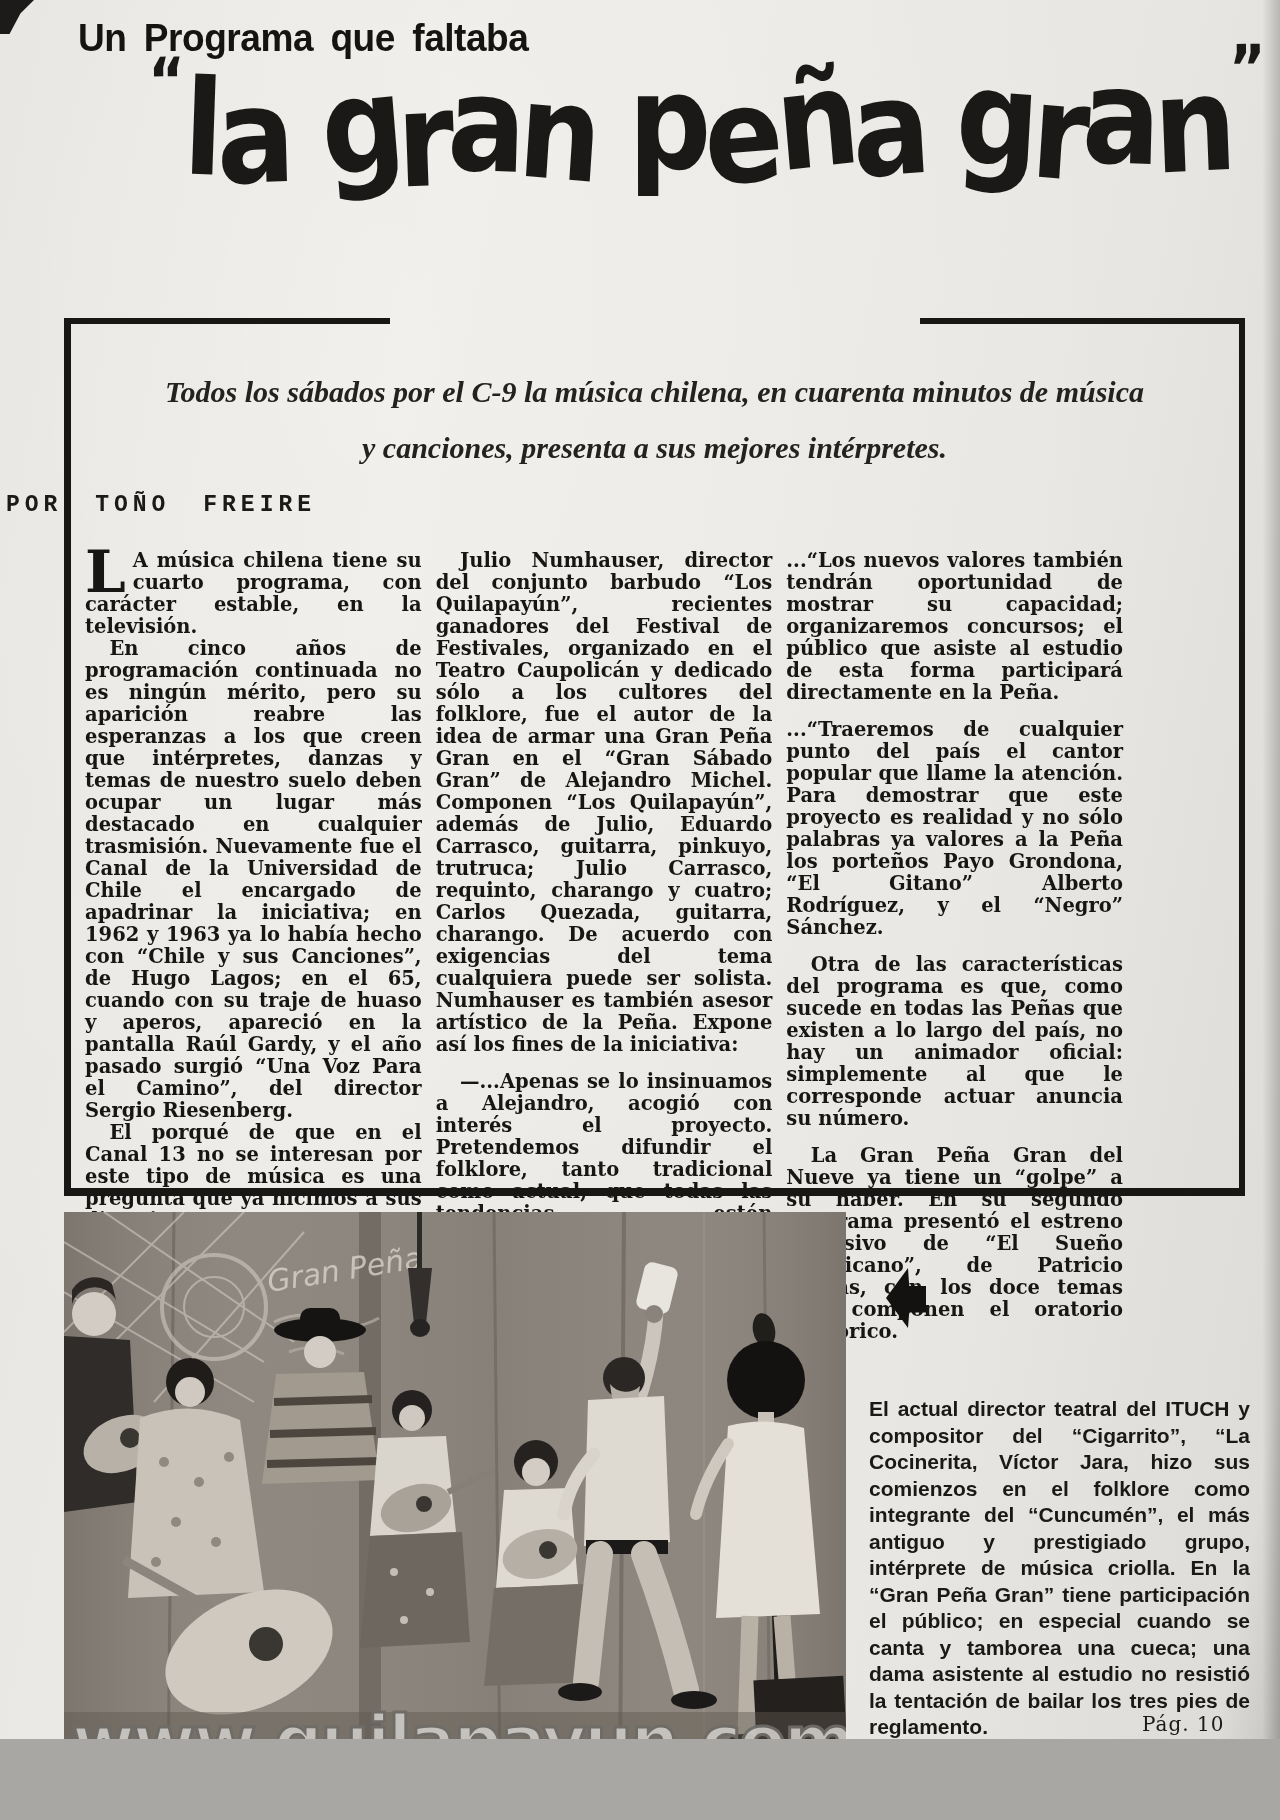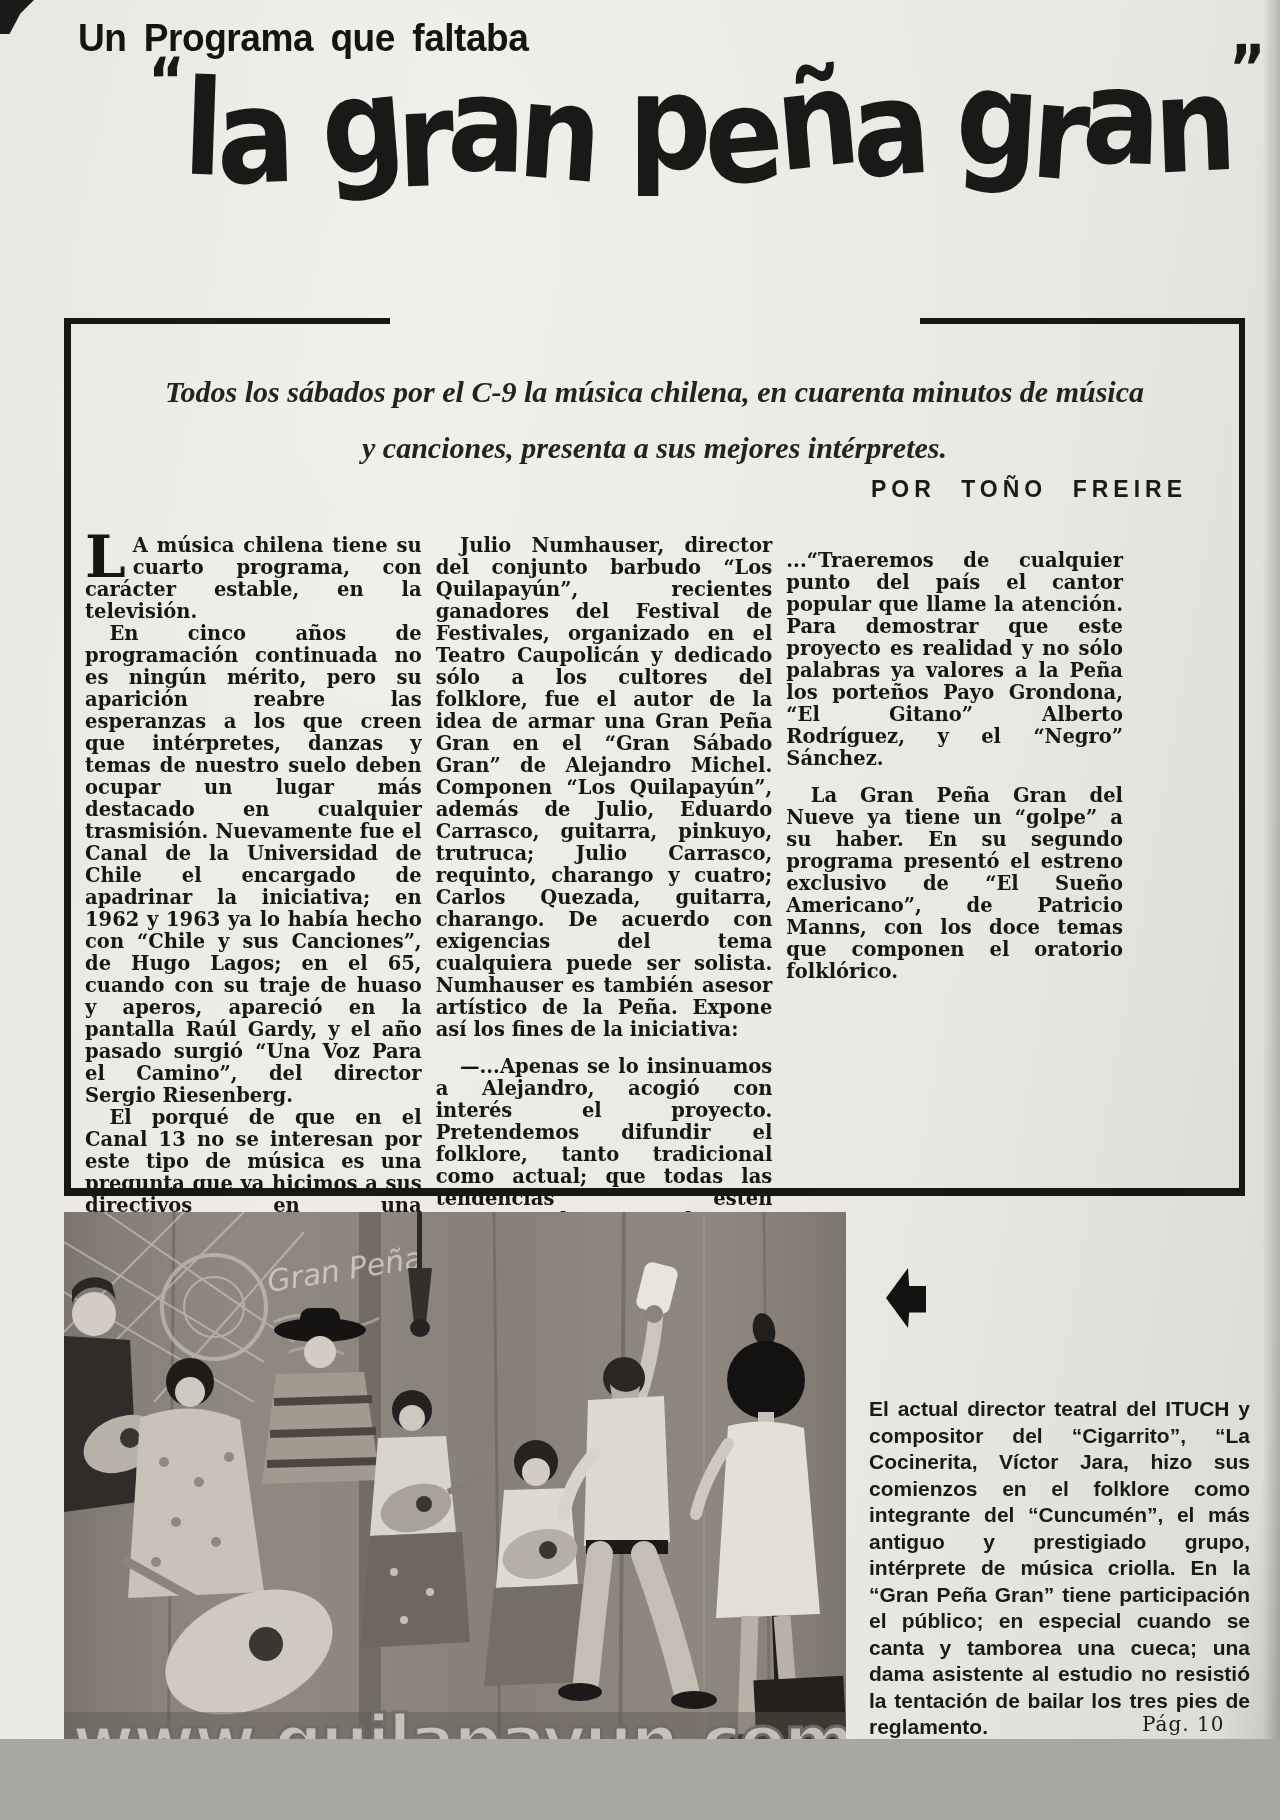--- a/index.html
+++ b/index.html
@@ -25,22 +25,22 @@
   
   .frame{position:absolute;left:64px;top:318px;width:1181px;height:878px;}
   .frame .bd{position:absolute;background:#191715;}
   .b-left{left:0;top:0;width:7px;height:100%;}
   .b-right{right:0;top:0;width:6px;height:100%;}
   .b-bottom{left:0;bottom:0;width:100%;height:8px;}
   .b-top-l{left:0;top:0;width:326px;height:6px;}
   .b-top-r{right:0;top:0;width:325px;height:6px;}
   .lede{margin:46px auto 0;width:990px;text-align:center;
         font:italic bold 30px/56px "Liberation Serif",serif;color:#242220;}
-  .byline{text-align:right;transform:translateX(-58px);
-        font-family:Liberation Sans, sans-serif;font-weight:bold;font-size:23px;
+  .byline{margin-top:16px;text-align:left;transform:translateX(-58px);
+        font-family:Liberation Mono, monospace;font-weight:bold;font-size:23px;
         letter-spacing:5px;word-spacing:14px;color:#1c1a18;}
   .cols{margin:32px 0 0 21px;width:1038px;display:grid;grid-template-columns:1fr 1fr 1fr;
         column-gap:14px;font-family:"DejaVu Serif",serif;font-weight:600;font-size:19.5px;
         line-height:22px;text-align:justify;color:#181614;}
   .cols p{margin:0;text-indent:1.25em;}
   .cols p.nofirst{text-indent:0;}
   .cols p.gap{margin-top:15px;}
   .dropcap{float:left;font-weight:bold;font-size:58px;line-height:43px;padding:1px 7px 0 0;
         font-family:"DejaVu Serif",serif;}
   
@@ -84,21 +84,23 @@
       <div class="col">
         <p class="nofirst"><span class="dropcap">L</span><span>A música chilena tiene su cuarto programa, con carácter estable, en la televisión.</span></p>
         <p>En cinco años de programación continuada no es ningún mérito, pero su aparición reabre las esperanzas a los que creen que intérpretes, danzas y temas de nuestro suelo deben ocupar un lugar más destacado en cualquier trasmisión. Nuevamente fue el Canal de la Universidad de Chile el encargado de apadrinar la iniciativa; en 1962 y 1963 ya lo había hecho con “Chile y sus Canciones”, de Hugo Lagos; en el 65, cuando con su traje de huaso y aperos, apareció en la pantalla Raúl Gardy, y el año pasado surgió “Una Voz Para el Camino”, del director Sergio Riesenberg.</p>
         <p>El porqué de que en el Canal 13 no se interesan por este tipo de música es una pregunta que ya hicimos a sus directivos en una oportunidad; sus argumentos de entonces justificaron su inexistencia. Si esta posición no ha variado es probable que en 1967 tampoco haya espacios de música chilena en su estación.</p>
       </div>
       <div class="col">
         <p>Julio Numhauser, director del conjunto barbudo “Los Quilapayún”, recientes ganadores del Festival de Festivales, organizado en el Teatro Caupolicán y dedicado sólo a los cultores del folklore, fue el autor de la idea de armar una Gran Peña Gran en el “Gran Sábado Gran” de Alejandro Michel. Componen “Los Quilapayún”, además de Julio, Eduardo Carrasco, guitarra, pinkuyo, trutruca; Julio Carrasco, requinto, charango y cuatro; Carlos Quezada, guitarra, charango. De acuerdo con exigencias del tema cualquiera puede ser solista. Numhauser es también asesor artístico de la Peña. Expone así los fines de la iniciativa:</p>
         <p class="gap">—...Apenas se lo insinuamos a Alejandro, acogió con interés el proyecto. Pretendemos difundir el folklore, tanto tradicional como actual; que todas las tendencias estén representadas. Les daremos cabida a la poesía popular y también a los bailes; creemos que esta parte se ha dejado de mano totalmente...</p>
       </div>
       <div class="col">
+        <p class="nofirst">...“Los nuevos valores también tendrán oportunidad de mostrar su capacidad; organizaremos concursos; el público que asiste al estudio de esta forma participará directamente en la Peña.</p>
         <p class="gap nofirst">...“Traeremos de cualquier punto del país el cantor popular que llame la atención. Para demostrar que este proyecto es realidad y no sólo palabras ya valores a la Peña los porteños Payo Grondona, “El Gitano” Alberto Rodríguez, y el “Negro” Sánchez.</p>
+        <p class="gap">Otra de las características del programa es que, como sucede en todas las Peñas que existen a lo largo del país, no hay un animador oficial: simplemente al que le corresponde actuar anuncia su número.</p>
         <p class="gap">La Gran Peña Gran del Nueve ya tiene un “golpe” a su haber. En su segundo programa presentó el estreno exclusivo de “El Sueño Americano”, de Patricio Manns, con los doce temas que componen el oratorio folklórico.</p>
       </div>
     </div>
   </div>
 
   <div class="photo">
     <svg width="782" height="568" viewBox="0 0 782 568" xmlns="http://www.w3.org/2000/svg">
 
       <rect x="0" y="0" width="782" height="568" fill="#8d867e"></rect>
       <rect x="0" y="0" width="782" height="568" fill="url(#g0)"></rect>

